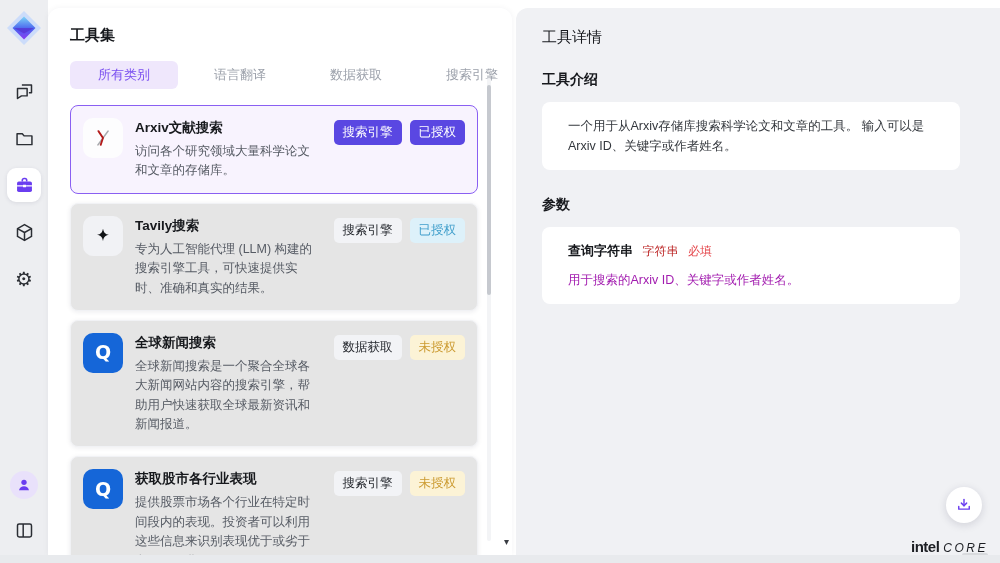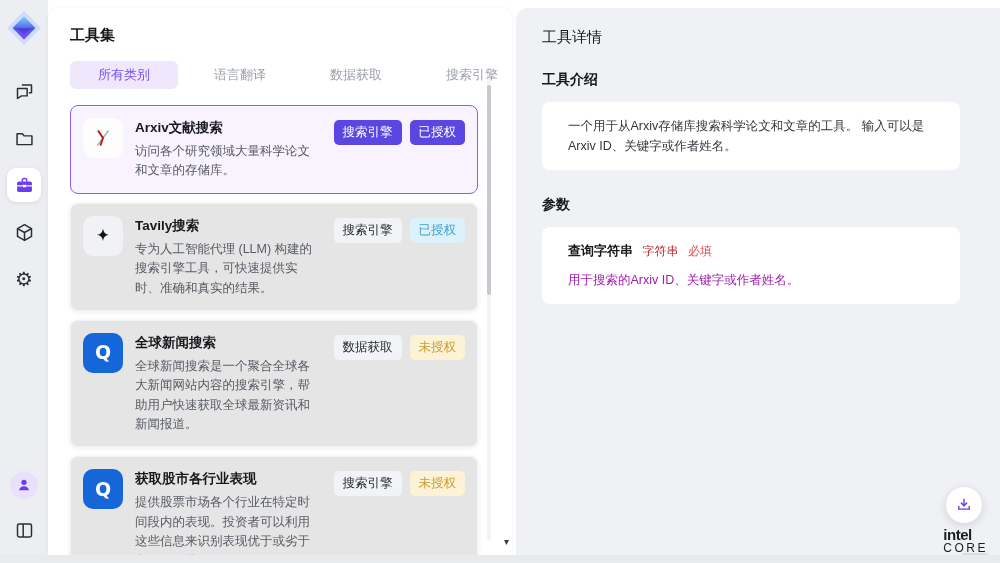--- a/index.html
+++ b/index.html
@@ -108,24 +108,24 @@
   .param-desc { font-size:12.5px; color:#a21caf; }
 
   
   .download-fab {
     position:fixed; right:18px; bottom:40px; width:36px; height:36px;
     background:#ffffff; border-radius:50%; box-shadow:0 2px 8px rgba(30,30,60,.15);
     display:flex; align-items:center; justify-content:center; cursor:pointer;
   }
   .intel-logo {
     position:fixed; right:12px; bottom:9px; display:flex; align-items:baseline;
-    color:#1c1e23; cursor:default; line-height:1;flex-direction:column;
+    color:#1c1e23; cursor:default; line-height:1;
   }
   .intel-word { font-size:15px; font-weight:bold; letter-spacing:-0.5px; }
-  .core-word { font-size:12px; letter-spacing:2.5px; margin-left:4px; font-weight:500; }
+  .core-word { font-size:12px; letter-spacing:2.5px; margin-left:4px; font-weight:500;font-style:italic; }
   .ultra-badge {
     position:fixed; right:12px; bottom:2px; font-size:6px; color:#888c94;
     background:#d8dadd; border-radius:2px; padding:1px 4px; letter-spacing:1px;
   }
   .bottom-strip { position:fixed; left:0; right:0; bottom:0; height:8px; background:#e8eaed; }
 </style>
 </head>
 <body>
 
 <div class="app">

